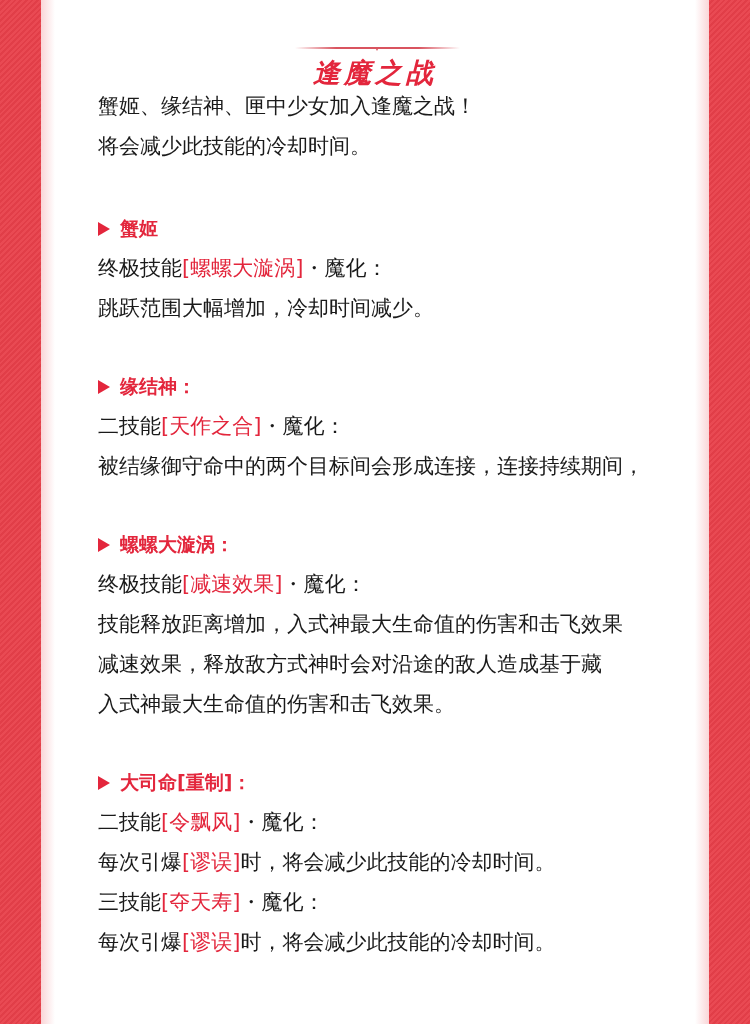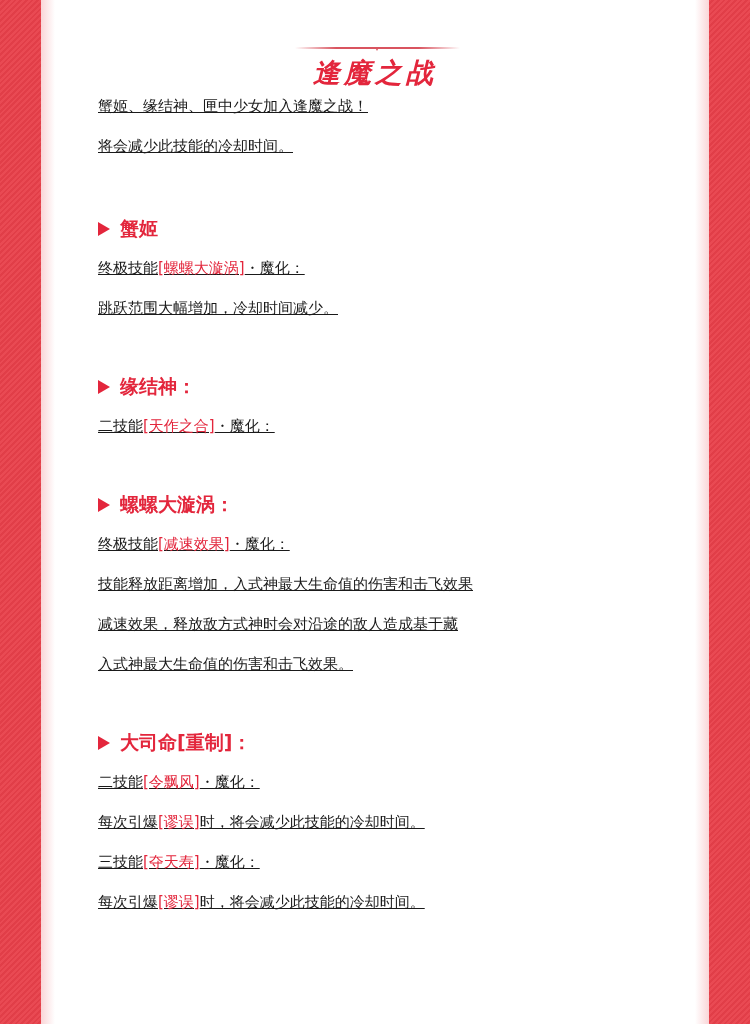--- a/index.html
+++ b/index.html
@@ -27,21 +27,21 @@
   .title-line {
     position: absolute; top: 47px; left: 295px; width: 165px; height: 2px;
     background: linear-gradient(to right, rgba(227,38,60,0), #d9545f 25%, #d9545f 75%, rgba(227,38,60,0));
   }
   .title-chevron {
     position: absolute; top: 46px; left: 370px; width: 14px; height: 6px;
     color: #d9545f; font-size: 8px; line-height: 6px; text-align: center;
   }
 
   .content { position: absolute; left: 98px; top: 86px; width: 580px; }
-  .line { font-size: 15px; line-height: 40px; color: #1a1a1a; white-space: nowrap; text-decoration: underline; }
+  .line { font-size: 21px; line-height: 40px; color: #1a1a1a; white-space: nowrap; }
   .hl { color: #e3263c; text-align: center; }
   .heading { font-size: 19px; line-height: 40px; color: #e3263c; font-weight: bold; white-space: nowrap; }
   .tri { display: inline-block; width: 0; height: 0; border-top: 7px solid transparent; border-bottom: 7px solid transparent; border-left: 12px solid #e3263c; margin-right: 10px; vertical-align: -1px; }
   .gap { height: 42px; }
   .sec-gap { height: 38px; }
 </style>
 </head>
 <body>
 
 <div class="border-left"></div>
@@ -62,20 +62,21 @@
   <div class="gap"></div>
 
   <div class="heading"><span class="tri"></span><span>蟹姬</span></div>
   <div class="line"><span>终极技能</span><span class="hl">[螺螺大漩涡]</span><span>・魔化：</span></div>
   <div class="line">跳跃范围大幅增加，冷却时间减少。</div>
 
   <div class="sec-gap"></div>
 
   <div class="heading"><span class="tri"></span><span>缘结神：</span></div>
   <div class="line"><span>二技能</span><span class="hl">[天作之合]</span><span>・魔化：</span></div>
+  <div class="line">被结缘御守命中的两个目标间会形成连接，连接持续期间，</div>
 
   <div class="sec-gap"></div>
 
   <div class="heading"><span class="tri"></span><span>螺螺大漩涡：</span></div>
   <div class="line"><span>终极技能</span><span class="hl">[减速效果]</span><span>・魔化：</span></div>
   <div class="line">技能释放距离增加，入式神最大生命值的伤害和击飞效果</div>
   <div class="line">减速效果，释放敌方式神时会对沿途的敌人造成基于藏</div>
   <div class="line">入式神最大生命值的伤害和击飞效果。</div>
 
   <div class="sec-gap"></div>

